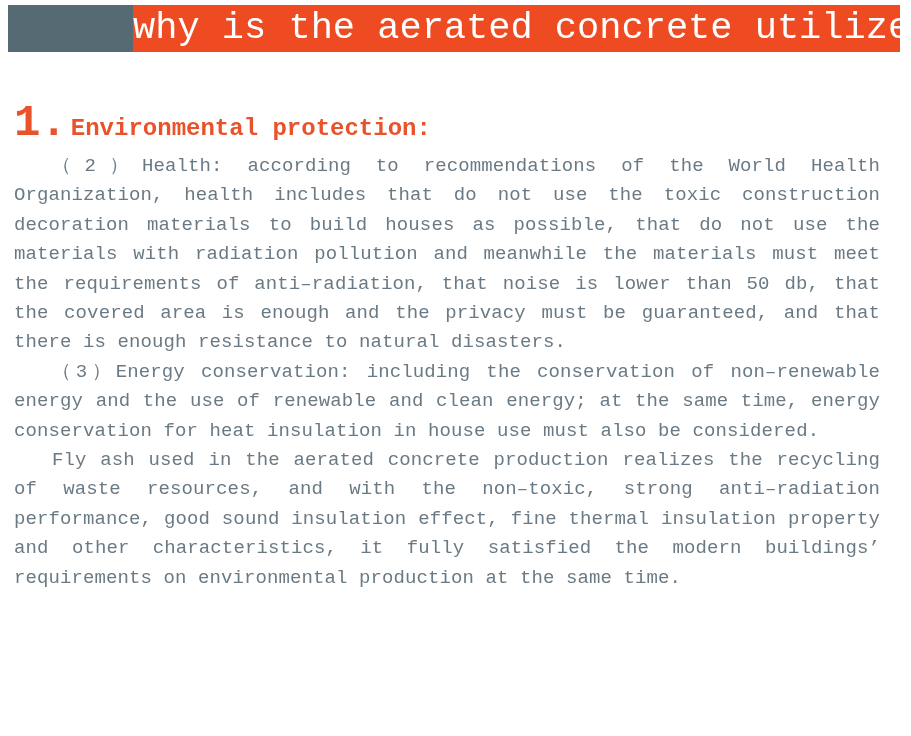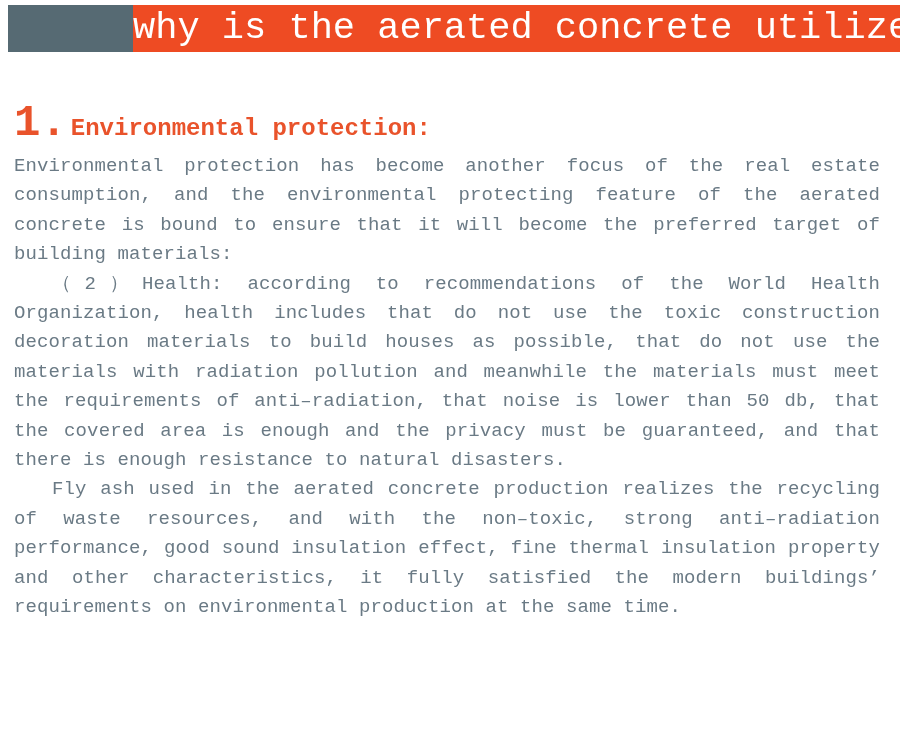--- a/index.html
+++ b/index.html
@@ -85,19 +85,19 @@
     <div class="header-banner">
       <span class="page-title">why is the aerated concrete utilized</span>
     </div>
   </div>
 
   <div class="content">
     <h2 class="section-heading">
       <span class="section-number">1.</span><span class="section-title">Environmental protection:</span>
     </h2>
     <div class="paragraphs" id="paragraphs-container">
-        <p>Environmental protection has become another focus of the real estate consumption, and the environmental protecting feature of the aerated concrete is bound to ensure that it will become the preferred target of building materials:</p>
         <p class="indent">（2）Health: according to recommendations of the World Health Organization, health includes that do not use the toxic construction decoration materials to build houses as possible, that do not use the materials with radiation pollution and meanwhile the materials must meet the requirements of anti–radiation, that noise is lower than 50 db, that the covered area is enough and the privacy must be guaranteed, and that there is enough resistance to natural disasters.</p>
+        <p class="indent">（3）Energy conservation: including the conservation of non–renewable energy and the use of renewable and clean energy; at the same time, energy conservation for heat insulation in house use must also be considered.</p>
         <p class="indent">Fly ash used in the aerated concrete production realizes the recycling of waste resources, and with the non–toxic, strong anti–radiation performance, good sound insulation effect, fine thermal insulation property and other characteristics, it fully satisfied the modern buildings’ requirements on environmental production at the same time.</p>
       </div>
   </div>
 
 </div>
 
 </body></html>

